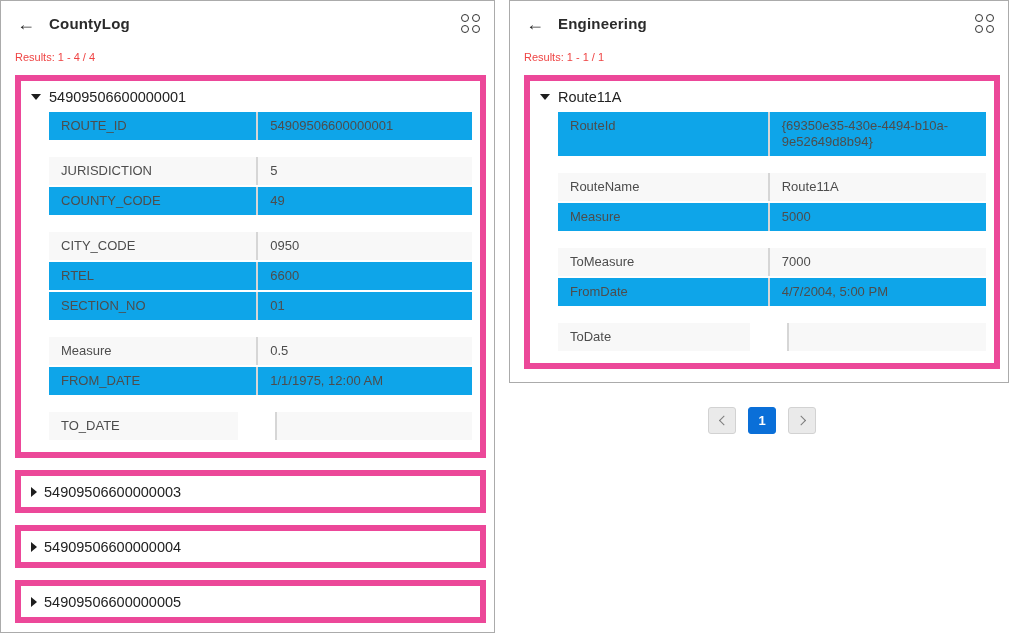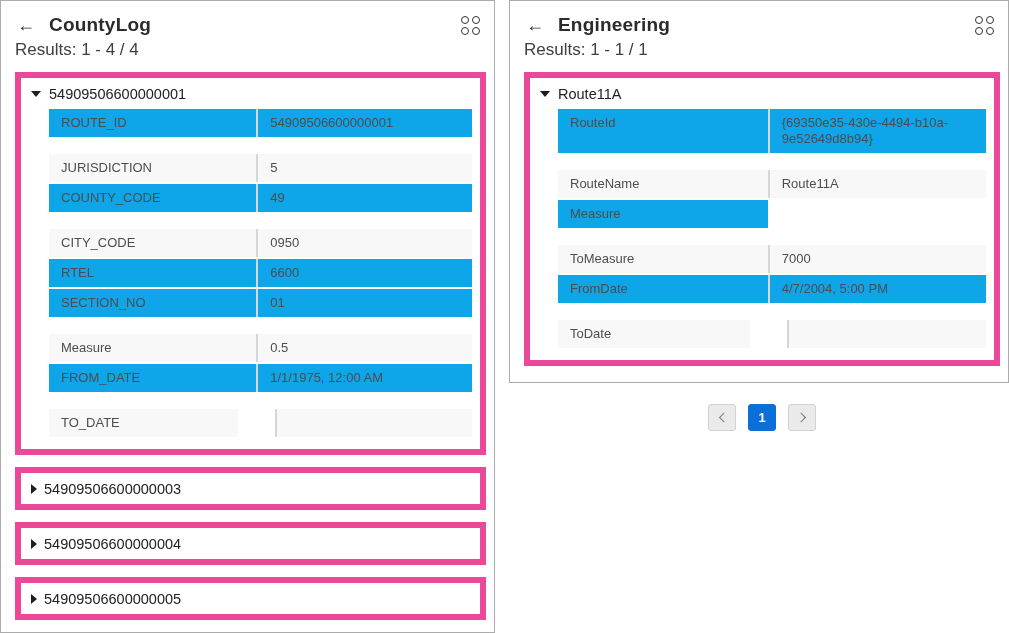--- a/index.html
+++ b/index.html
@@ -18,31 +18,31 @@
     padding: 13px 8px 14px 14px;
   }
   .panel-left  { left: 0;   top: 0; width: 495px; height: 633px; }
   .panel-right { left: 509px; top: 0; width: 500px; height: 383px; }
 
   .panel-header { display: flex; align-items: center; }
   .back-btn {
     font-size: 18px; line-height: 18px; color: #2e2e2e;
     cursor: pointer; padding: 0 2px;
   }
-  .panel-title { font-size: 19px; font-weight: 600; color: #2b2b2b; margin-left: 12px; letter-spacing: .2px; }
+  .panel-title { font-size: 15px; font-weight: 600; color: #2b2b2b; margin-left: 12px; letter-spacing: .2px; }
   .apps-icon {
     margin-left: auto; margin-right: 6px;
     display: grid; grid-template-columns: 8px 8px; grid-template-rows: 8px 8px;
     gap: 3px; cursor: pointer;
   }
   .apps-icon i {
     width: 8px; height: 8px; border: 1.6px solid #323232; border-radius: 50%;
     display: block;
   }
-  .results-label { margin-top: 4px; font-size: 17px; color: #404040; }
+  .results-label { margin-top: 18px; font-size: 11px; color: #ef4444; }
 
   .card {
     border: 6px solid #ec4899;
     background: #fff;
     margin-top: 12px;
   }
   .card-header {
     display: flex; align-items: center;
     padding: 8px 10px 7px 10px;
     cursor: pointer;
@@ -195,20 +195,21 @@
       <div class="trow dark">
           <div class="tcell tlabel">RouteId</div>
           <div class="tcell tvalue">{69350e35-430e-4494-b10a-9e52649d8b94}</div>
         </div>
       <div class="trow light">
           <div class="tcell tlabel">RouteName</div>
           <div class="tcell tvalue">Route11A</div>
         </div>
       <div class="trow dark">
           <div class="tcell tlabel">Measure</div>
+          <div class="tcell tvalue">5000</div>
         </div>
       <div class="trow light">
           <div class="tcell tlabel">ToMeasure</div>
           <div class="tcell tvalue">7000</div>
         </div>
       <div class="trow dark">
           <div class="tcell tlabel">FromDate</div>
           <div class="tcell tvalue">4/7/2004, 5:00 PM</div>
         </div>
       <div class="trow light">

